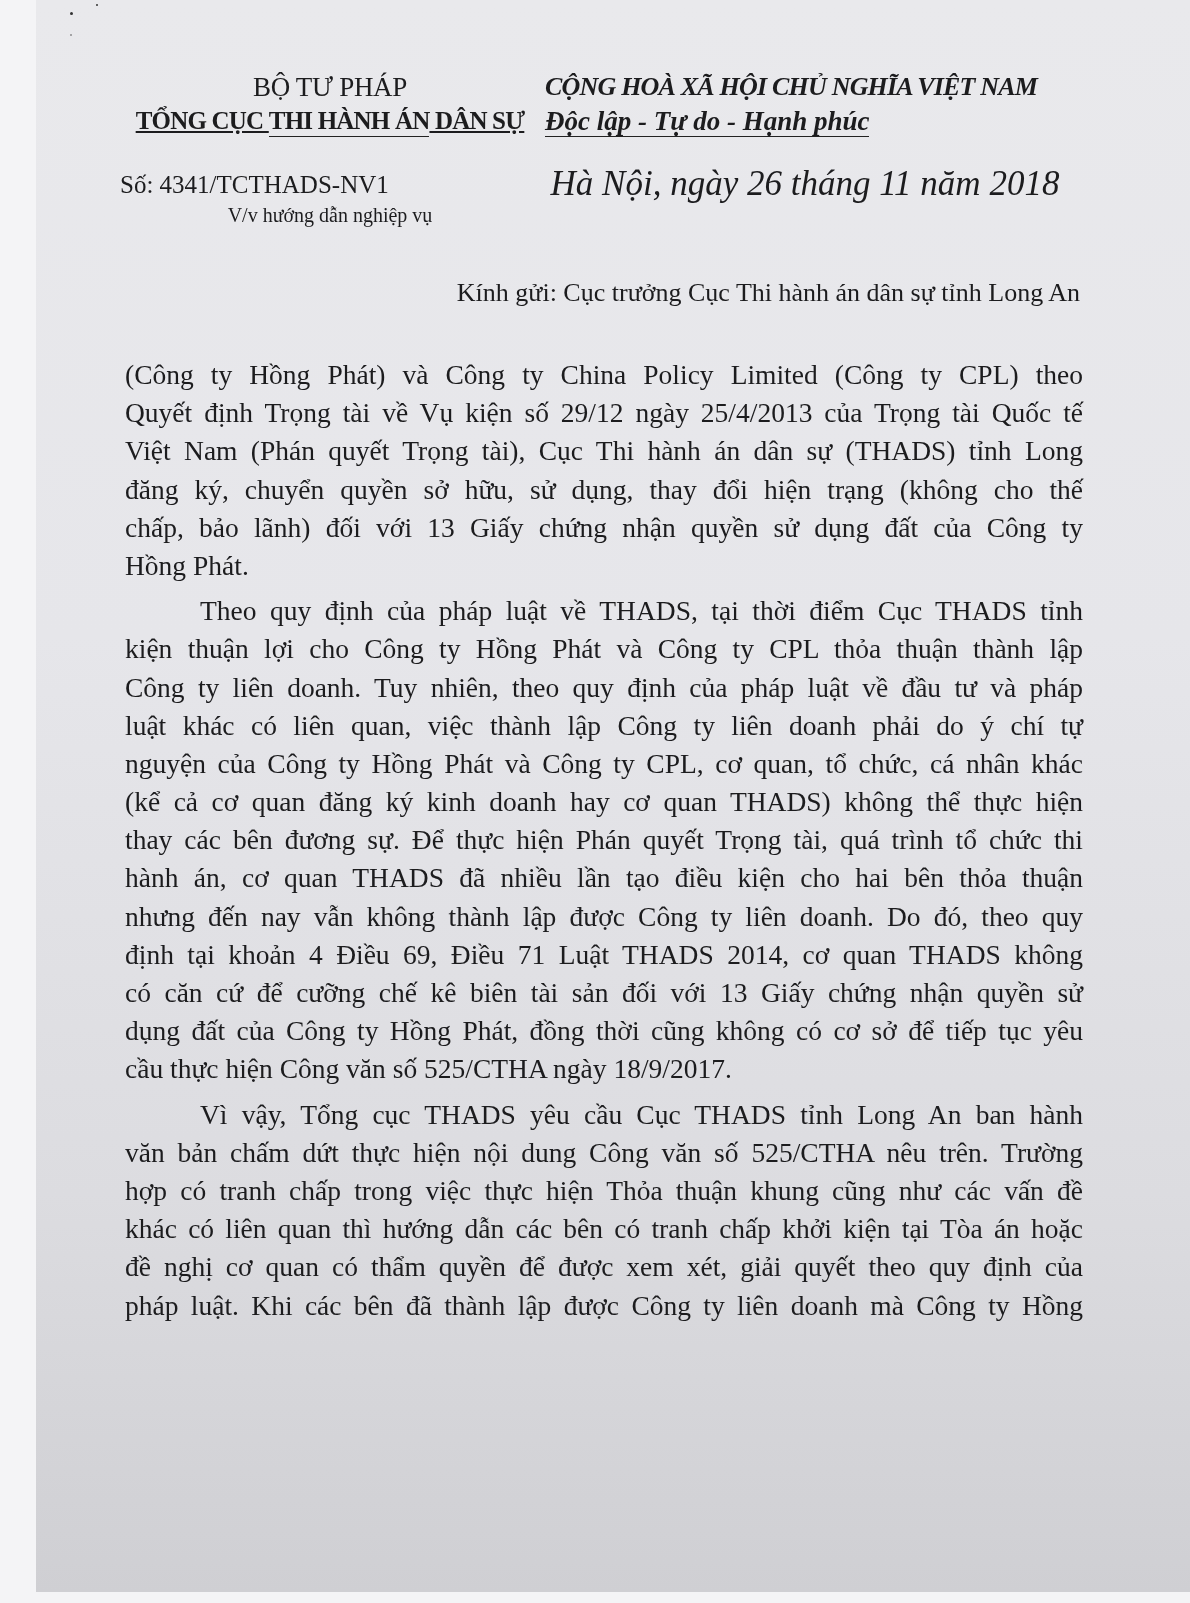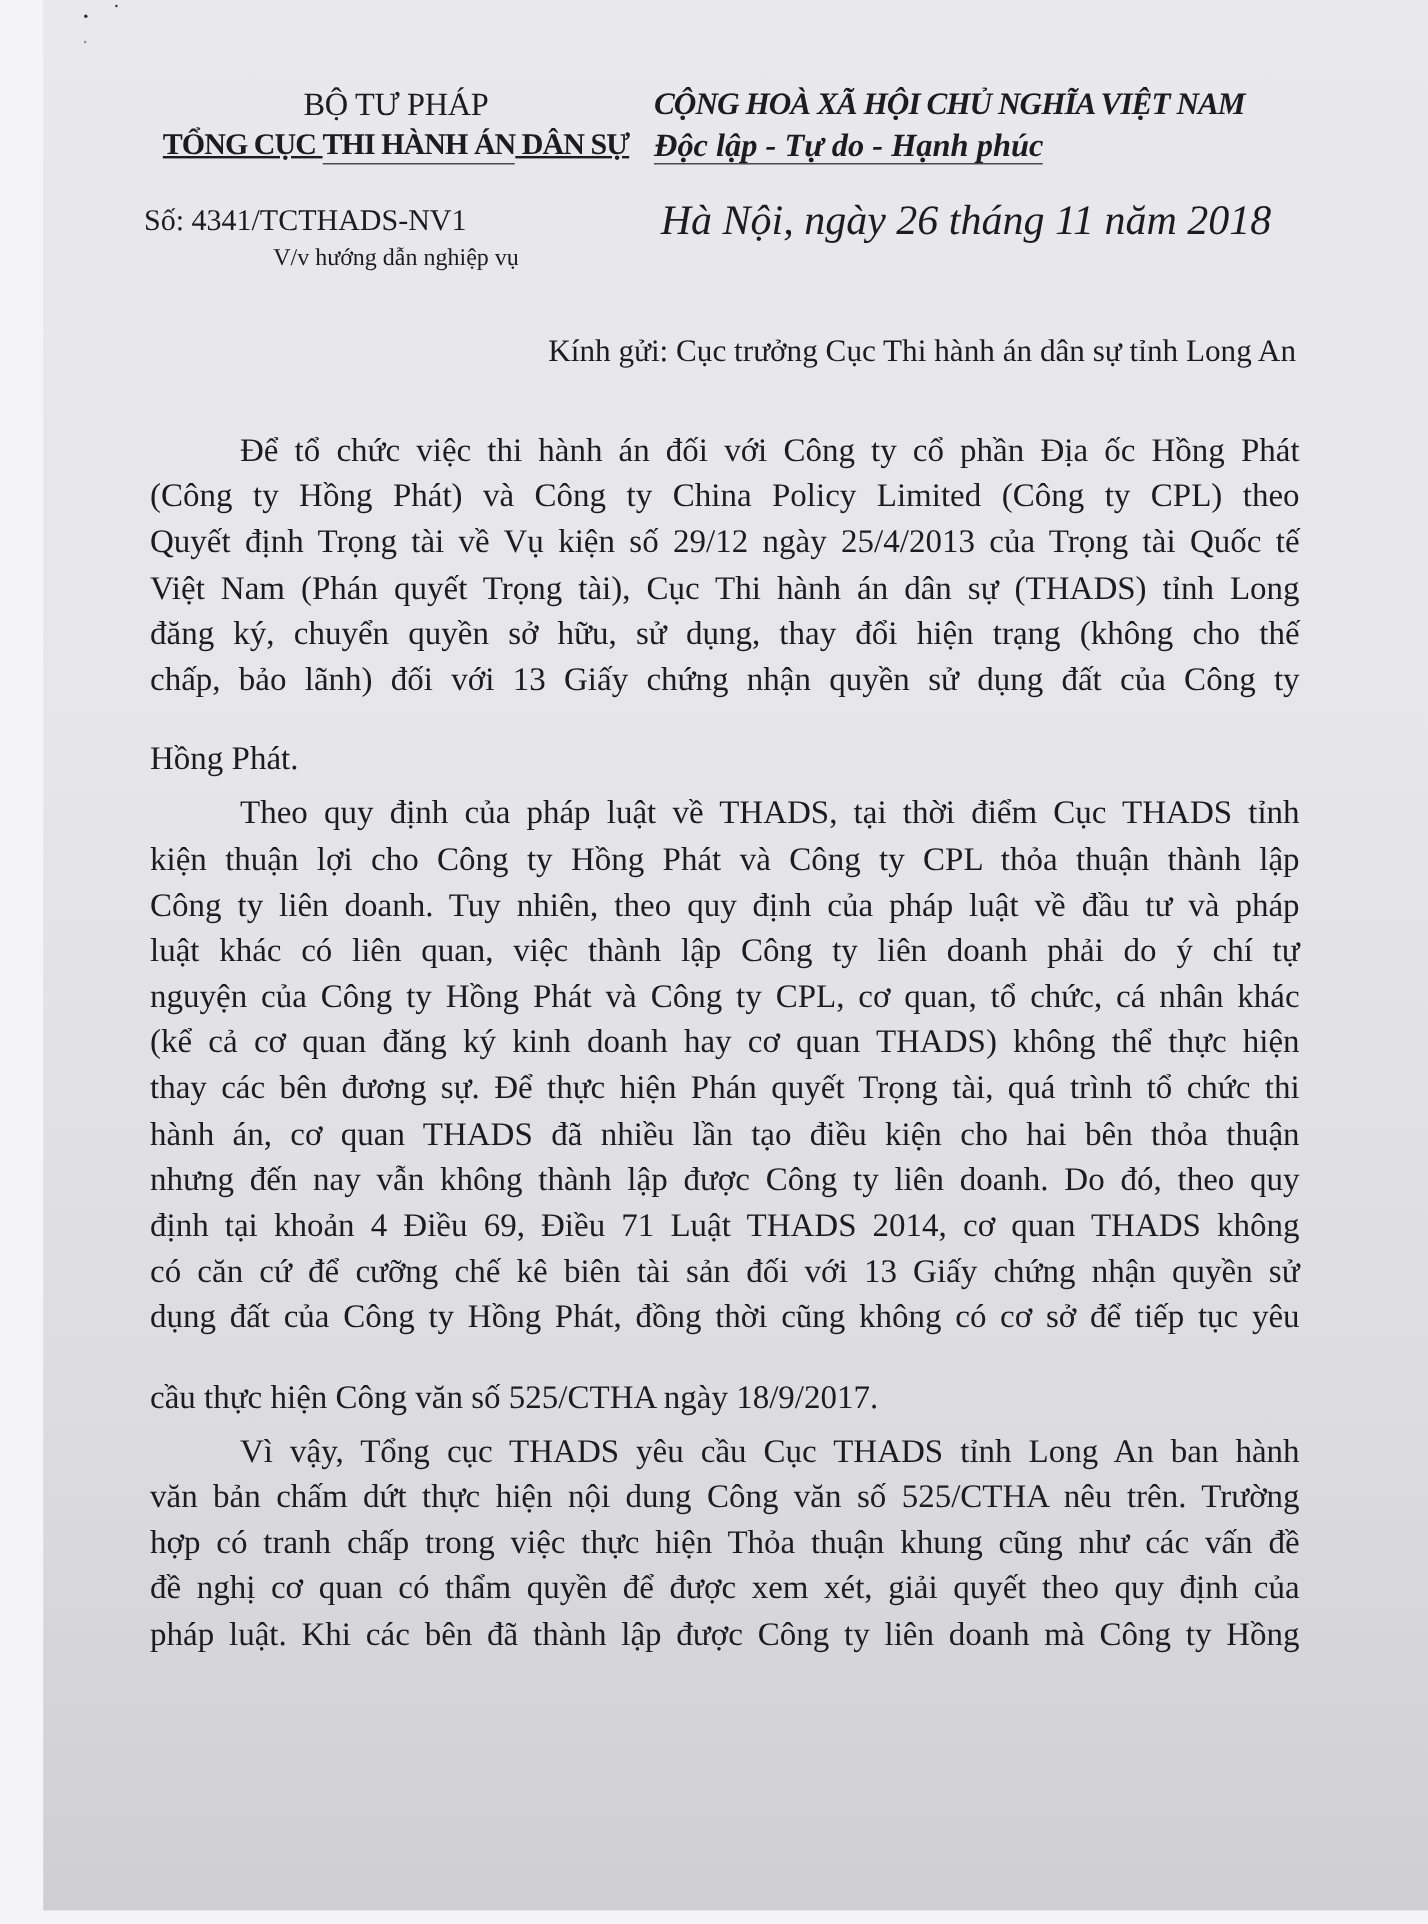--- a/index.html
+++ b/index.html
@@ -136,21 +136,20 @@
     }
     .body .line {
       display: block;
       text-align: justify;
       text-align-last: justify;
       white-space: nowrap;
       height: 38.2px;
     }
     .body .line.last {
       text-align-last: left;
-      margin-top: 28px;
     }
     .body .line.indent {
       padding-left: 75px;
     }
     .body .para-gap {
       height: 7px;
     }
   </style>
 </head>
 <body>
@@ -172,21 +171,20 @@
 </div>
 
 <div class="docno">Số:  4341/TCTHADS-NV1</div>
 <div class="subject">V/v hướng dẫn nghiệp vụ</div>
 <div class="dateline">Hà Nội, ngày 26 tháng 11 năm 2018</div>
 
 <div class="recipient">Kính gửi: Cục trưởng Cục Thi hành án dân sự tỉnh Long An</div>
 
 <div class="body" id="body">
     <p>
-      <span class="line indent">Để tổ chức việc thi hành án đối với Công ty cổ phần Địa ốc Hồng Phát</span>
       <span class="line">(Công ty Hồng Phát) và Công ty China Policy Limited (Công ty CPL) theo</span>
       <span class="line">Quyết định Trọng tài về Vụ kiện số 29/12 ngày 25/4/2013 của Trọng tài Quốc tế</span>
       <span class="line">Việt Nam (Phán quyết Trọng tài), Cục Thi hành án dân sự (THADS) tỉnh Long</span>
       <span class="line">đăng ký, chuyển quyền sở hữu, sử dụng, thay đổi hiện trạng (không cho thế</span>
       <span class="line">chấp, bảo lãnh) đối với 13 Giấy chứng nhận quyền sử dụng đất của Công ty</span>
       <span class="line last">Hồng Phát.</span>
     </p>
     <div class="para-gap"></div>
     <p>
       <span class="line indent">Theo quy định của pháp luật về THADS, tại thời điểm Cục THADS tỉnh</span>
@@ -201,16 +199,17 @@
       <span class="line">định tại khoản 4 Điều 69, Điều 71 Luật THADS 2014, cơ quan THADS không</span>
       <span class="line">có căn cứ để cưỡng chế kê biên tài sản đối với 13 Giấy chứng nhận quyền sử</span>
       <span class="line">dụng đất của Công ty Hồng Phát, đồng thời cũng không có cơ sở để tiếp tục yêu</span>
       <span class="line last">cầu thực hiện Công văn số 525/CTHA ngày 18/9/2017.</span>
     </p>
     <div class="para-gap"></div>
     <p>
       <span class="line indent">Vì vậy, Tổng cục THADS yêu cầu Cục THADS tỉnh Long An ban hành</span>
       <span class="line">văn bản chấm dứt thực hiện nội dung Công văn số 525/CTHA nêu trên. Trường</span>
       <span class="line">hợp có tranh chấp trong việc thực hiện Thỏa thuận khung cũng như các vấn đề</span>
+      <span class="line">khác có liên quan thì hướng dẫn các bên có tranh chấp khởi kiện tại Tòa án hoặc</span>
       <span class="line">đề nghị cơ quan có thẩm quyền để được xem xét, giải quyết theo quy định của</span>
       <span class="line">pháp luật. Khi các bên đã thành lập được Công ty liên doanh mà Công ty Hồng</span>
     </p>
   </div>
 
 </body></html>

